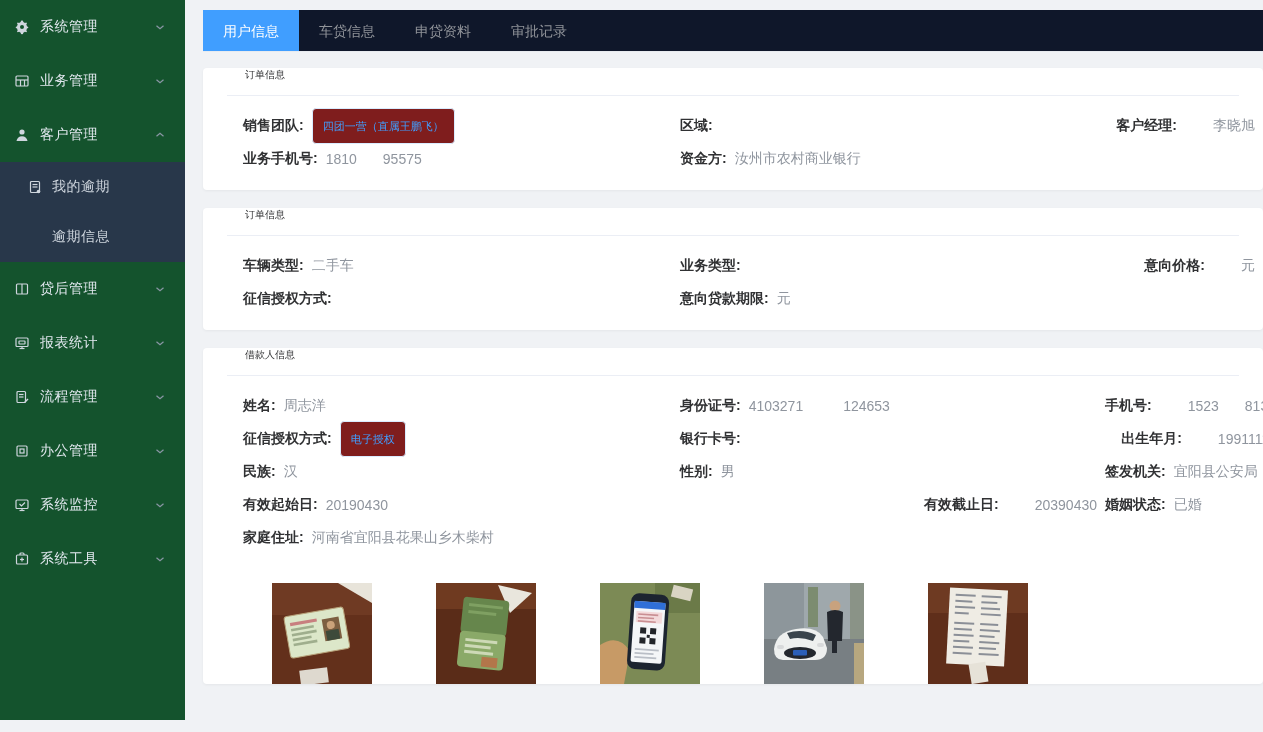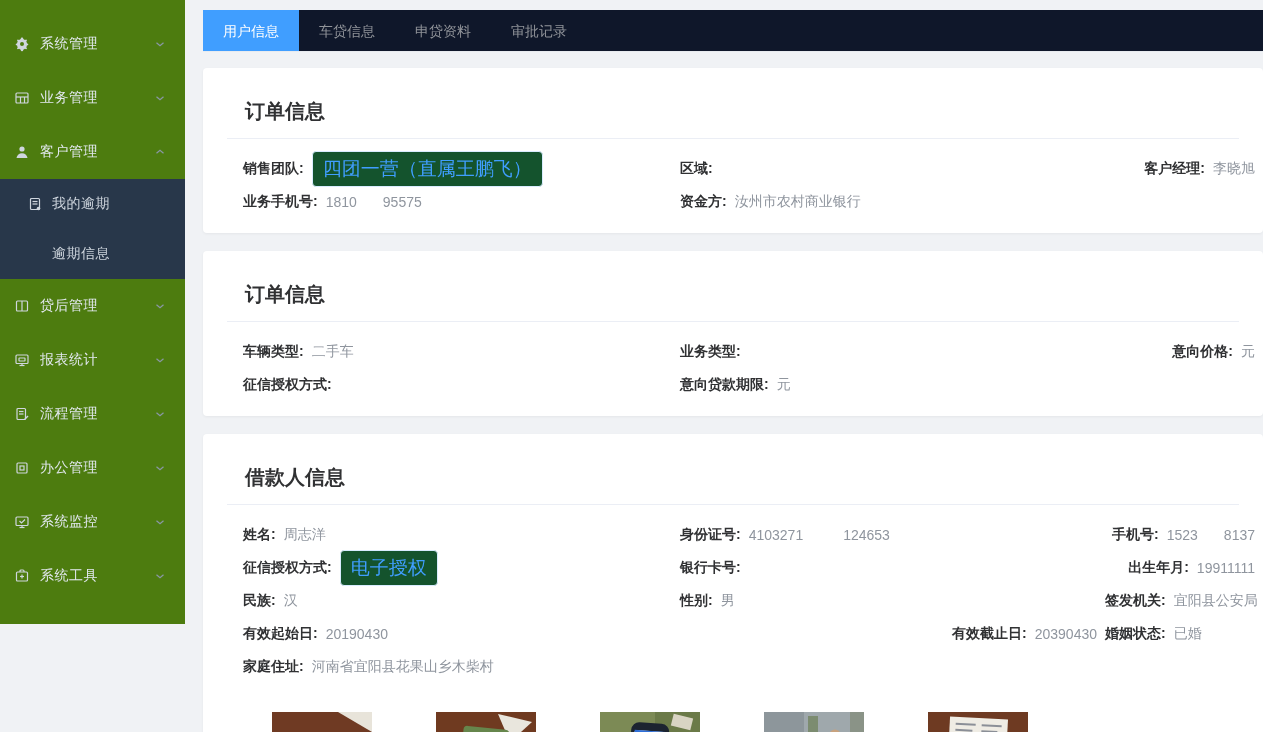--- a/index.html
+++ b/index.html
@@ -3,22 +3,22 @@
 <meta charset="utf-8">
 <style>
   * { margin:0; padding:0; box-sizing:border-box; }
   html,body { width:1263px; height:732px; overflow:hidden; }
   body {
     font-family:"Liberation Sans","DejaVu Sans",sans-serif;
     background:#f0f2f5; color:#303133; font-size:14px;
   }
   
   .sidebar {
-    position:fixed; left:0; top:0; width:185px; height:624px;
-    background:#4d7c0f; padding-top:17px; z-index:5;
+    position:fixed; left:0; top:0; width:185px; height:720px;
+    background:#14532d; z-index:5;
   }
   .s-item {
     height:54px; display:flex; align-items:center;
     padding-left:14px; color:#e2e8ef; cursor:pointer; position:relative;
   }
   .s-ico { width:16px; height:16px; display:inline-flex; color:#cfd6de; flex:none; }
   .s-ico svg { width:16px; height:16px; }
   .s-label { margin-left:10px; letter-spacing:.5px; }
   .s-chev { position:absolute; right:18px; color:#8a97a5; display:inline-flex; }
   .s-chev svg { width:14px; height:14px; }
@@ -41,37 +41,37 @@
     padding:0 20px; line-height:42px; color:#909399; cursor:pointer;
     font-size:14px; white-space:nowrap;
   }
   .tab.active { background:#409eff; color:#fff; }
   .card {
     background:#fff; border-radius:4px; box-shadow:0 1px 3px rgba(0,0,0,.05);
     margin-bottom:18px;
   }
   .card.last { margin-bottom:0; }
   .card-header {
-    margin:0 24px; padding:30px 0 13px 18px;
+    margin:0 24px; padding:0 0 13px 18px;
     border-bottom:1px solid #ebeef5;
-    font-weight:700; font-size:20px; color:#303133;
+    font-weight:400; font-size:10px; color:#303133;
   }
   .fields {
     display:grid; grid-template-columns:437px 425px 1fr;
     padding:13px 0 15px 40px;
   }
   .cell { height:33px; display:flex; align-items:center; white-space:nowrap; overflow:visible; }
-  .cell.r { justify-content:flex-end; padding-right:8px; }
+  .cell.r { justify-content:flex-end; padding-right:8px;gap:28px; }
   .lbl { font-weight:700; color:#303133; margin-right:8px; }
   .val { color:#8f959e; }
   .redact { display:inline-block; width:26px; height:12px; background:#fff; }
   .redact.w40 { width:40px; }
   .tag {
-    background:#14532d; border:1px solid #d9ecff; color:#409eff;
-    border-radius:4px; padding:8px 10px; font-size:19px; line-height:18px;
+    background:#7f1d1d; border:1px solid #d9ecff; color:#409eff;
+    border-radius:4px; padding:8px 10px; font-size:11px; line-height:18px;
   }
   
   .photos { display:flex; gap:64px; padding:14px 0 0 69px; }
   .photo { width:100px; cursor:pointer; }
   .thumb { width:100px; height:101px; overflow:hidden; }
   .thumb svg { display:block; width:100px; height:101px; }
 </style>
 </head>
 <body>
 

